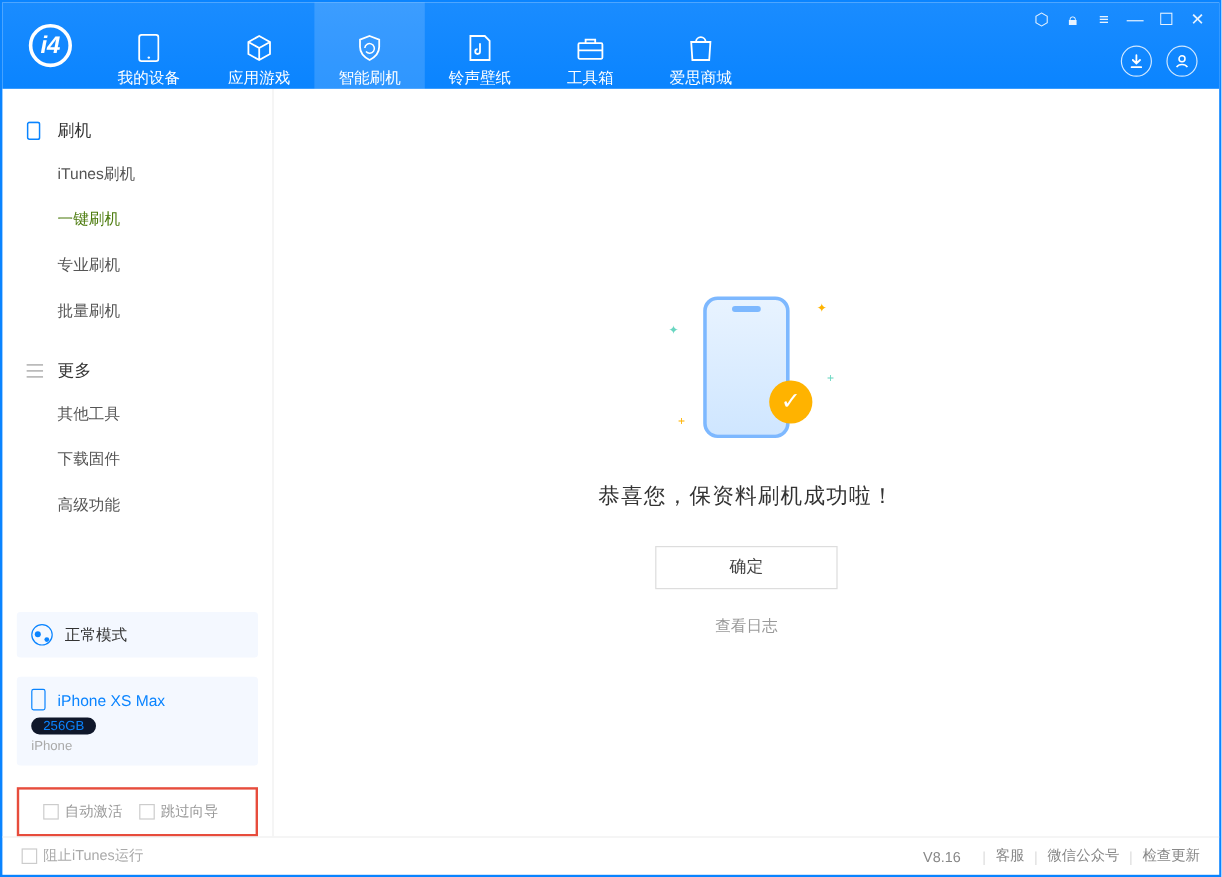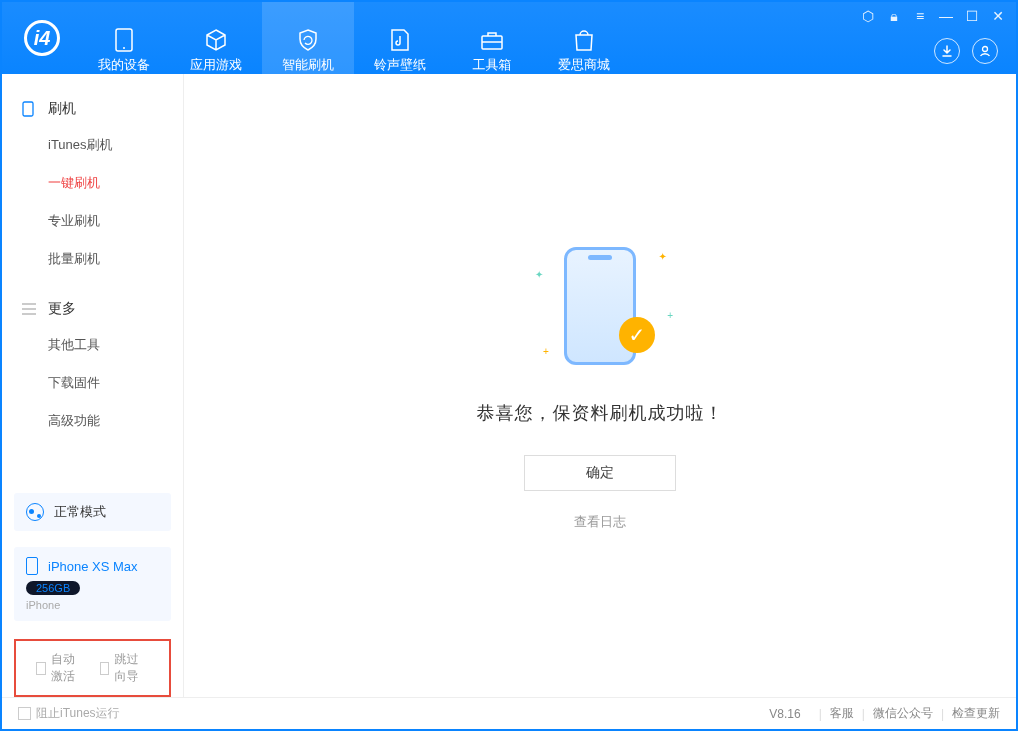--- a/index.html
+++ b/index.html
@@ -13,27 +13,27 @@
 .logo-text .url { font-size: 11px; opacity: 0.9; }
 .tabs { display: flex; flex: 1; }
 .tab { width: 92px; display: flex; flex-direction: column; align-items: center; justify-content: flex-end; color: #fff; font-size: 13px; cursor: pointer; }
 .tab.active { background: rgba(255,255,255,0.15); }
 .tab-icon { width: 24px; height: 24px; margin-bottom: 4px; display: flex; align-items: center; justify-content: center; }
 .win-controls { position: absolute; right: 10px; top: 6px; display: flex; gap: 10px; color: #fff; font-size: 14px; }
 .win-controls span { cursor: pointer; opacity: 0.9; width: 16px; text-align: center; }
 .header-right-icons { position: absolute; right: 18px; bottom: 10px; display: flex; gap: 12px; }
 .circle-btn { width: 26px; height: 26px; border: 1.5px solid rgba(255,255,255,0.8); border-radius: 50%; display: flex; align-items: center; justify-content: center; color: #fff; font-size: 14px; cursor: pointer; }
 .body { flex: 1; display: flex; min-height: 0; }
-.sidebar { width: 182px; border-right: 1px solid #eee; display: flex; flex-direction: column; }
+.sidebar { width: 226px; border-right: 1px solid #eee; display: flex; flex-direction: column; }
 .side-content { flex: 1; padding-top: 18px; }
 .side-section-title { display: flex; align-items: center; padding: 8px 20px; color: #333; font-size: 14px; }
 .side-section-title .icn { width: 16px; margin-right: 10px; color: #0a84ff; }
 .side-section-title.more .icn { color: #999; }
 .side-item { padding: 10px 20px 10px 46px; color: #555; font-size: 13px; cursor: pointer; }
-.side-item.active { color: #ef4444; }
+.side-item.active { color: #4d7c0f; }
 .device-box { margin: 8px 12px; padding: 10px 12px; background: #f4f8ff; border-radius: 3px; font-size: 13px; }
 .device-box.mode { display: flex; align-items: center; color: #333; }
 .device-box .mode-icon { width: 18px; height: 18px; border: 1.5px solid #0a84ff; border-radius: 50%; margin-right: 10px; position: relative; }
 .device-box .mode-icon::before, .device-box .mode-icon::after { content: ''; position: absolute; background: #0a84ff; border-radius: 50%; }
 .device-box .mode-icon::before { width: 5px; height: 5px; left: 2px; top: 5px; }
 .device-box .mode-icon::after { width: 4px; height: 4px; right: 2px; bottom: 2px; }
 .device-box.dev .dname { color: #0a84ff; font-weight: 500; display: flex; align-items: center; }
 .device-box.dev .dname .dicon { width: 12px; height: 18px; border: 1.5px solid #0a84ff; border-radius: 2px; margin-right: 10px; }
 .badge { display: inline-block; margin-top: 6px; padding: 1px 10px; background: #0f172a; color: #0a84ff; font-size: 11px; border-radius: 10px; }
 .dmodel { margin-top: 4px; color: #aaa; font-size: 11px; }

